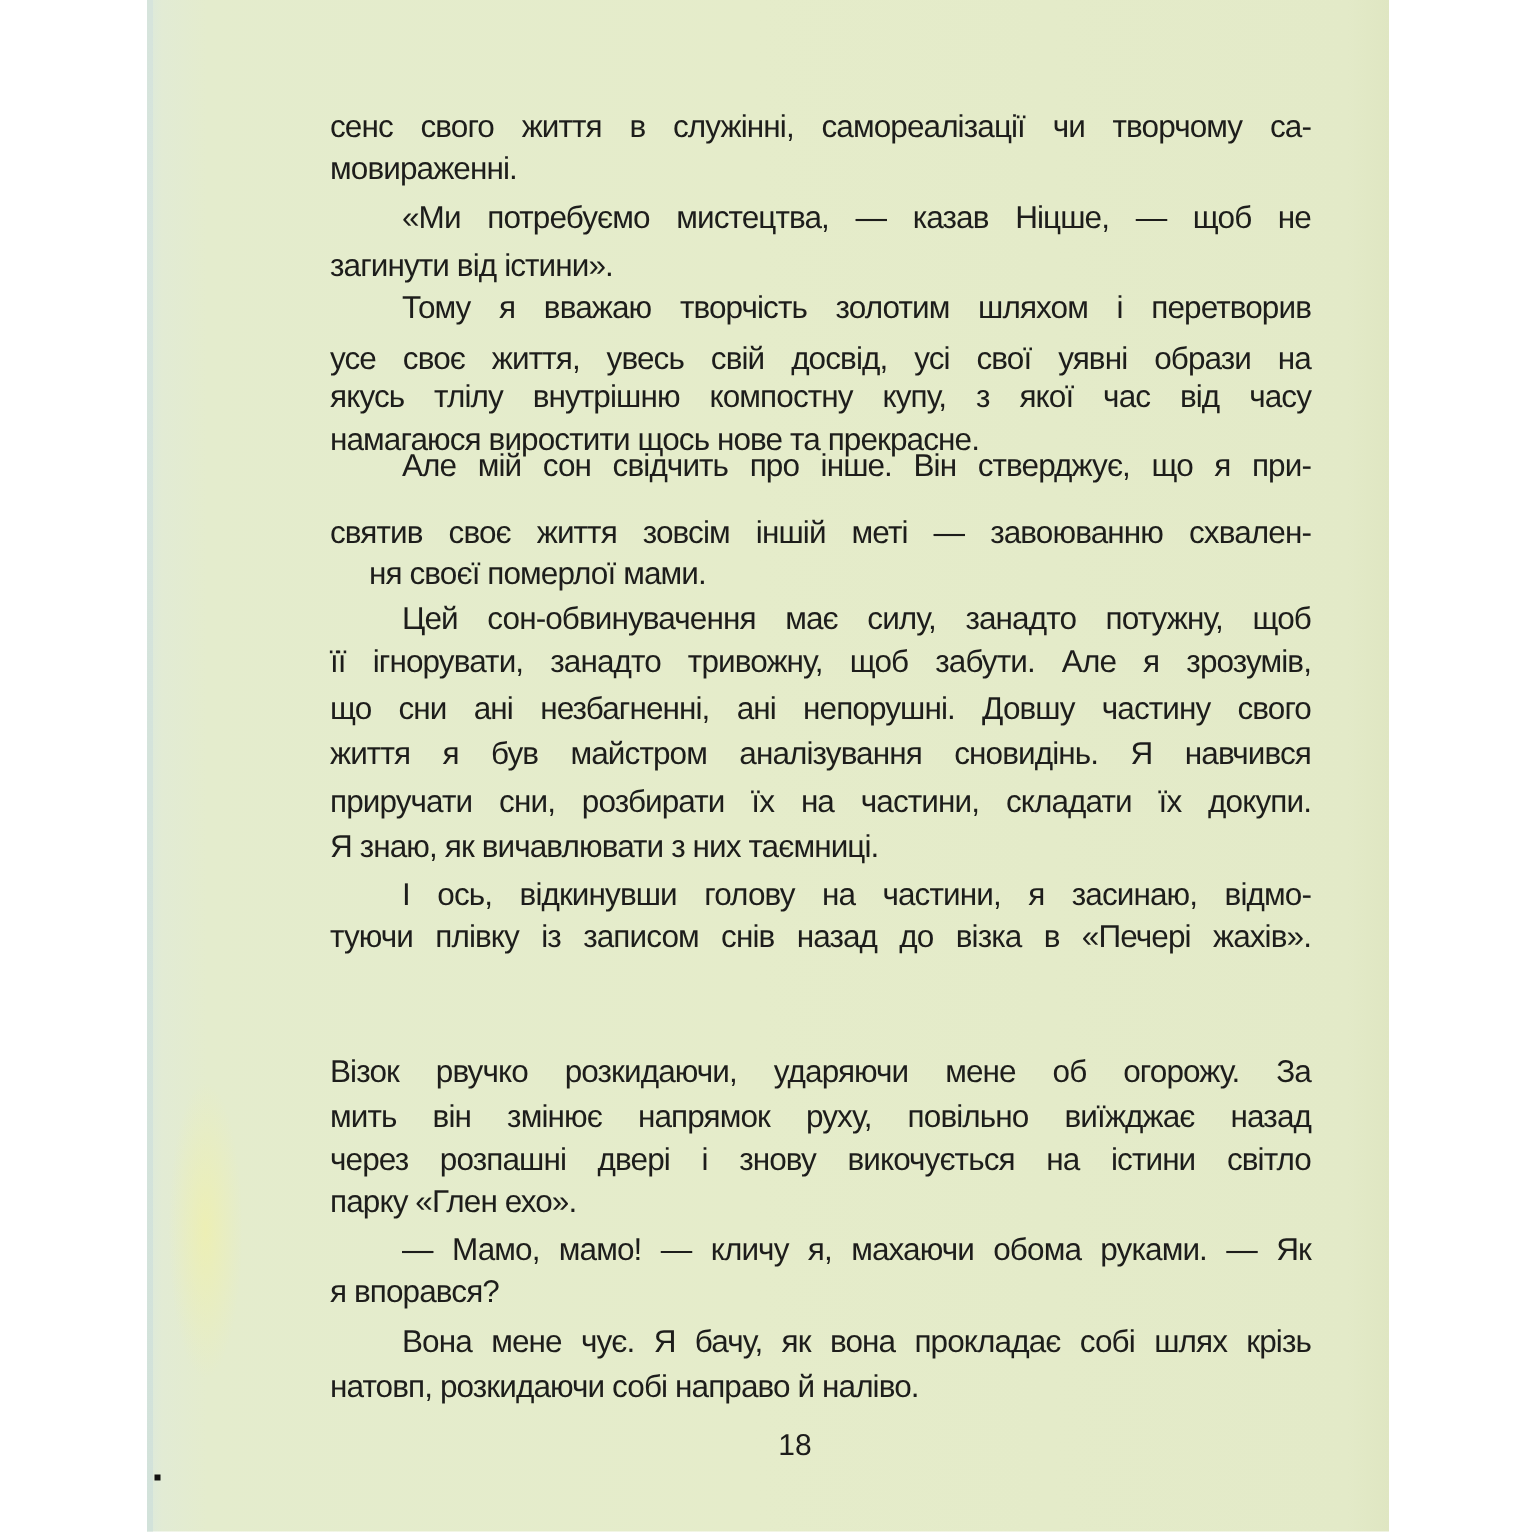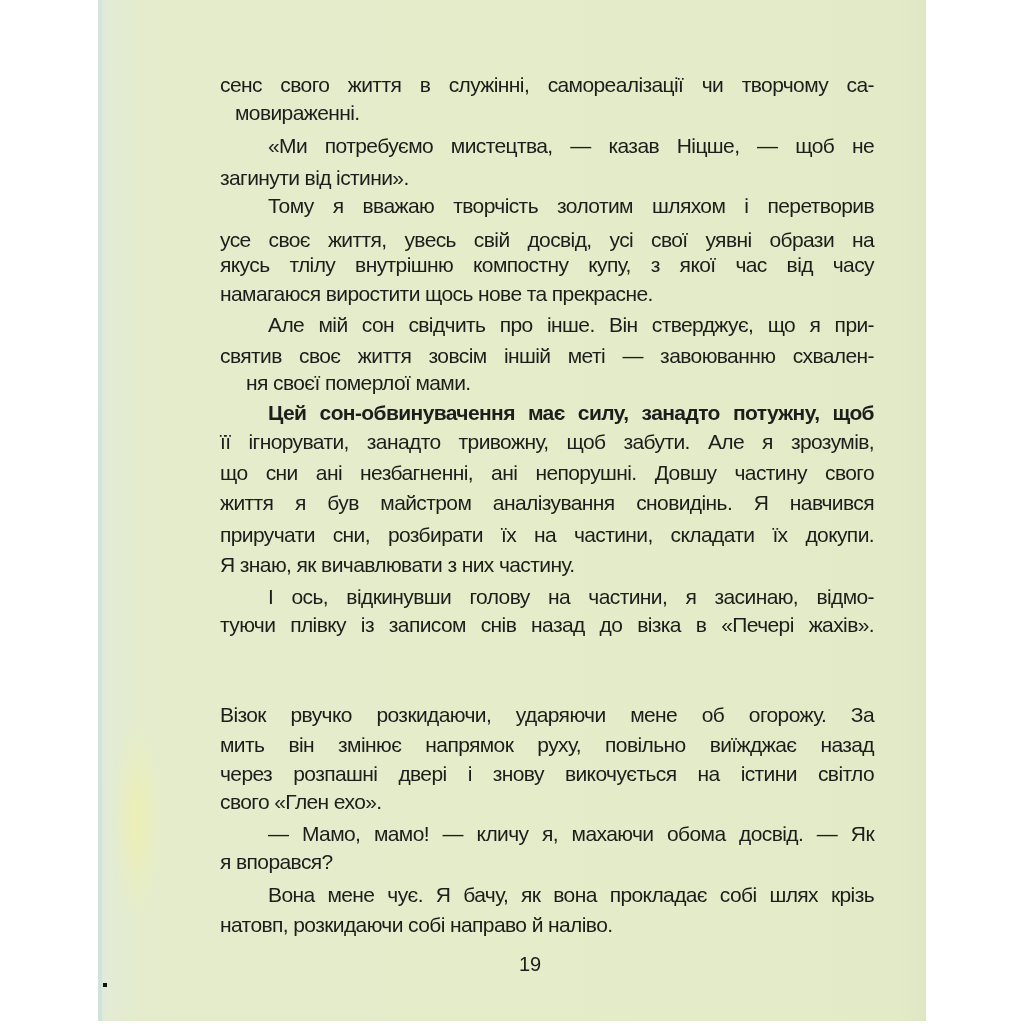--- a/index.html
+++ b/index.html
@@ -85,41 +85,41 @@
 <body>
 
 <div class="page">
   <div class="edge-line"></div>
   <div class="spine-glow"></div>
 </div>
 <div class="mark"></div>
 
 <div class="text" id="body-text">
     <div class="line" style="top: 70px;"><span style="white-space: nowrap; word-spacing: 0px;">сенс свого життя в служінні, самореалізації чи творчому са-</span></div>
-    <div class="line last" style="top: 98px;"><span style="white-space: nowrap; margin-left: 15px;">мовираженні.</span></div>
+    <div class="line last" style="top: 98px;"><span style="white-space: nowrap;">мовираженні.</span></div>
     <div class="line indent" style="top: 131px;"><span style="white-space: nowrap; word-spacing: 0px;">«Ми потребуємо мистецтва, — казав Ніцше, — щоб не</span></div>
     <div class="line last" style="top: 163px;"><span style="white-space: nowrap;">загинути від істини».</span></div>
     <div class="line indent" style="top: 191px;"><span style="white-space: nowrap; word-spacing: 0px;">Тому я вважаю творчість золотим шляхом і перетворив</span></div>
     <div class="line" style="top: 225px;"><span style="white-space: nowrap; word-spacing: 0px;">усе своє життя, увесь свій досвід, усі свої уявні образи на</span></div>
     <div class="line" style="top: 250px;"><span style="white-space: nowrap; word-spacing: 0px;">якусь тлілу внутрішню компостну купу, з якої час від часу</span></div>
     <div class="line last" style="top: 279px;"><span style="white-space: nowrap;">намагаюся виростити щось нове та прекрасне.</span></div>
-    <div class="line indent" style="top: 310px;"><span style="white-space: nowrap; word-spacing: 0px;">Але мій сон свідчить про інше. Він стверджує, що я при-</span></div>
+    <div class="line indent" style="top: 296px;"><span style="white-space: nowrap; word-spacing: 0px;">Але мій сон свідчить про інше. Він стверджує, що я при-</span></div>
     <div class="line" style="top: 341px;"><span style="white-space: nowrap; word-spacing: 0px;">святив своє життя зовсім іншій меті — завоюванню схвален-</span></div>
     <div class="line last" style="top: 368px;"><span style="white-space: nowrap; margin-left: 26px;">ня своєї померлої мами.</span></div>
-    <div class="line indent" style="top: 398px;"><span style="white-space: nowrap; word-spacing: 0px; font-weight: bold;">Цей сон-обвинувачення має силу, занадто потужну, щоб</span></div>
+    <div class="line indent" style="top: 398px;"><span style="white-space: nowrap; word-spacing: 0px;">Цей сон-обвинувачення має силу, занадто потужну, щоб</span></div>
     <div class="line" style="top: 427px;"><span style="white-space: nowrap; word-spacing: 0px;">її ігнорувати, занадто тривожну, щоб забути. Але я зрозумів,</span></div>
     <div class="line" style="top: 458px;"><span style="white-space: nowrap; word-spacing: 0px; margin-top: 28px;">що сни ані незбагненні, ані непорушні. Довшу частину свого</span></div>
     <div class="line" style="top: 488px;"><span style="white-space: nowrap; word-spacing: 0px; margin-top: 12px;">життя я був майстром аналізування сновидінь. Я навчився</span></div>
     <div class="line" style="top: 520px;"><span style="white-space: nowrap; word-spacing: 0px;">приручати сни, розбирати їх на частини, складати їх докупи.</span></div>
-    <div class="line last" style="top: 550px;"><span style="white-space: nowrap;">Я знаю, як вичавлювати з них частину.</span></div>
+    <div class="line last" style="top: 550px;"><span style="white-space: nowrap;">Я знаю, як вичавлювати з них таємниці.</span></div>
     <div class="line indent" style="top: 582px;"><span style="white-space: nowrap; word-spacing: 0px;">І ось, відкинувши голову на частини, я засинаю, відмо-</span></div>
     <div class="line" style="top: 610px;"><span style="white-space: nowrap; word-spacing: 0px;">туючи плівку із записом снів назад до візка в «Печері жахів».</span></div>
     <div class="line" style="top: 700px;"><span style="white-space: nowrap; word-spacing: 0px;">Візок рвучко розкидаючи, ударяючи мене об огорожу. За</span></div>
     <div class="line" style="top: 730px;"><span style="white-space: nowrap; word-spacing: 0px;">мить він змінює напрямок руху, повільно виїжджає назад</span></div>
     <div class="line" style="top: 759px;"><span style="white-space: nowrap; word-spacing: 0px;">через розпашні двері і знову викочується на істини світло</span></div>
-    <div class="line last" style="top: 787px;"><span style="white-space: nowrap;">свого «Глен ехо».</span></div>
-    <div class="line indent" style="top: 819px;"><span style="white-space: nowrap; word-spacing: 0px;">— Мамо, мамо! — кличу я, махаючи обома досвід. — Як</span></div>
+    <div class="line last" style="top: 787px;"><span style="white-space: nowrap;">парку «Глен ехо».</span></div>
+    <div class="line indent" style="top: 819px;"><span style="white-space: nowrap; word-spacing: 0px;">— Мамо, мамо! — кличу я, махаючи обома руками. — Як</span></div>
     <div class="line last" style="top: 847px;"><span style="white-space: nowrap;">я впорався?</span></div>
     <div class="line indent" style="top: 880px;"><span style="white-space: nowrap; word-spacing: 0px;">Вона мене чує. Я бачу, як вона прокладає собі шлях крізь</span></div>
     <div class="line last" style="top: 910px;"><span style="white-space: nowrap;">натовп, розкидаючи собі направо й наліво.</span></div>
   </div>
 
-<div class="page-number">19</div>
+<div class="page-number">18</div>
 
 </body></html>

